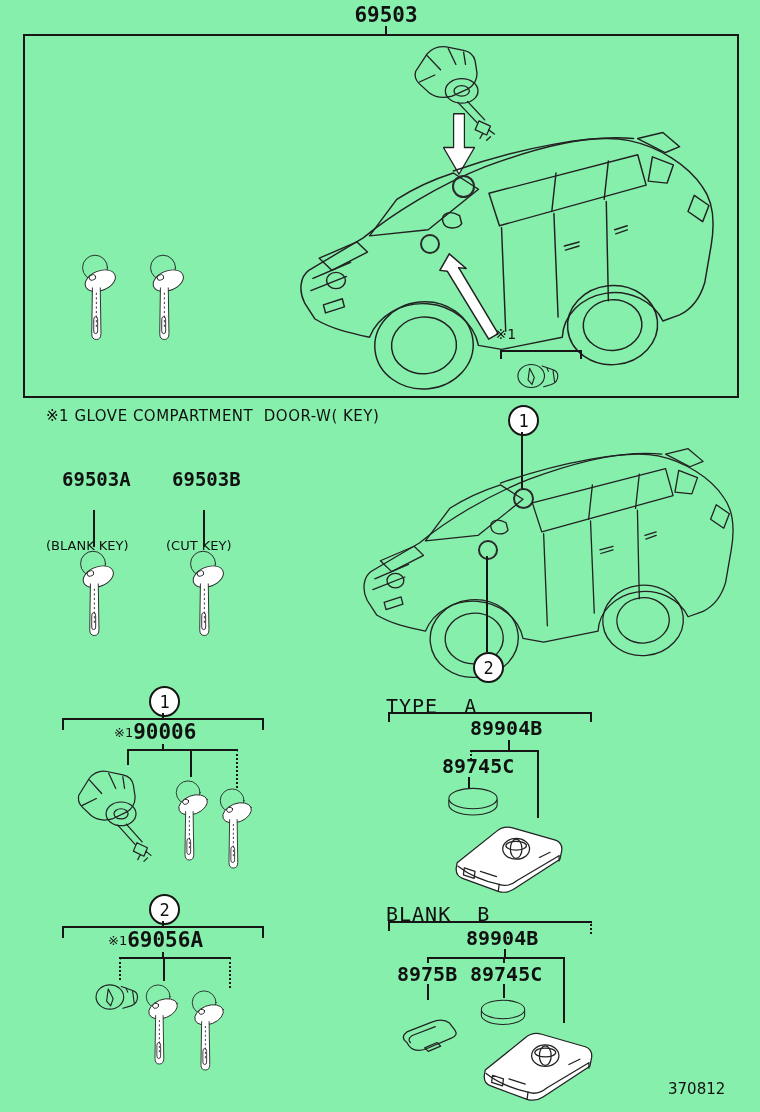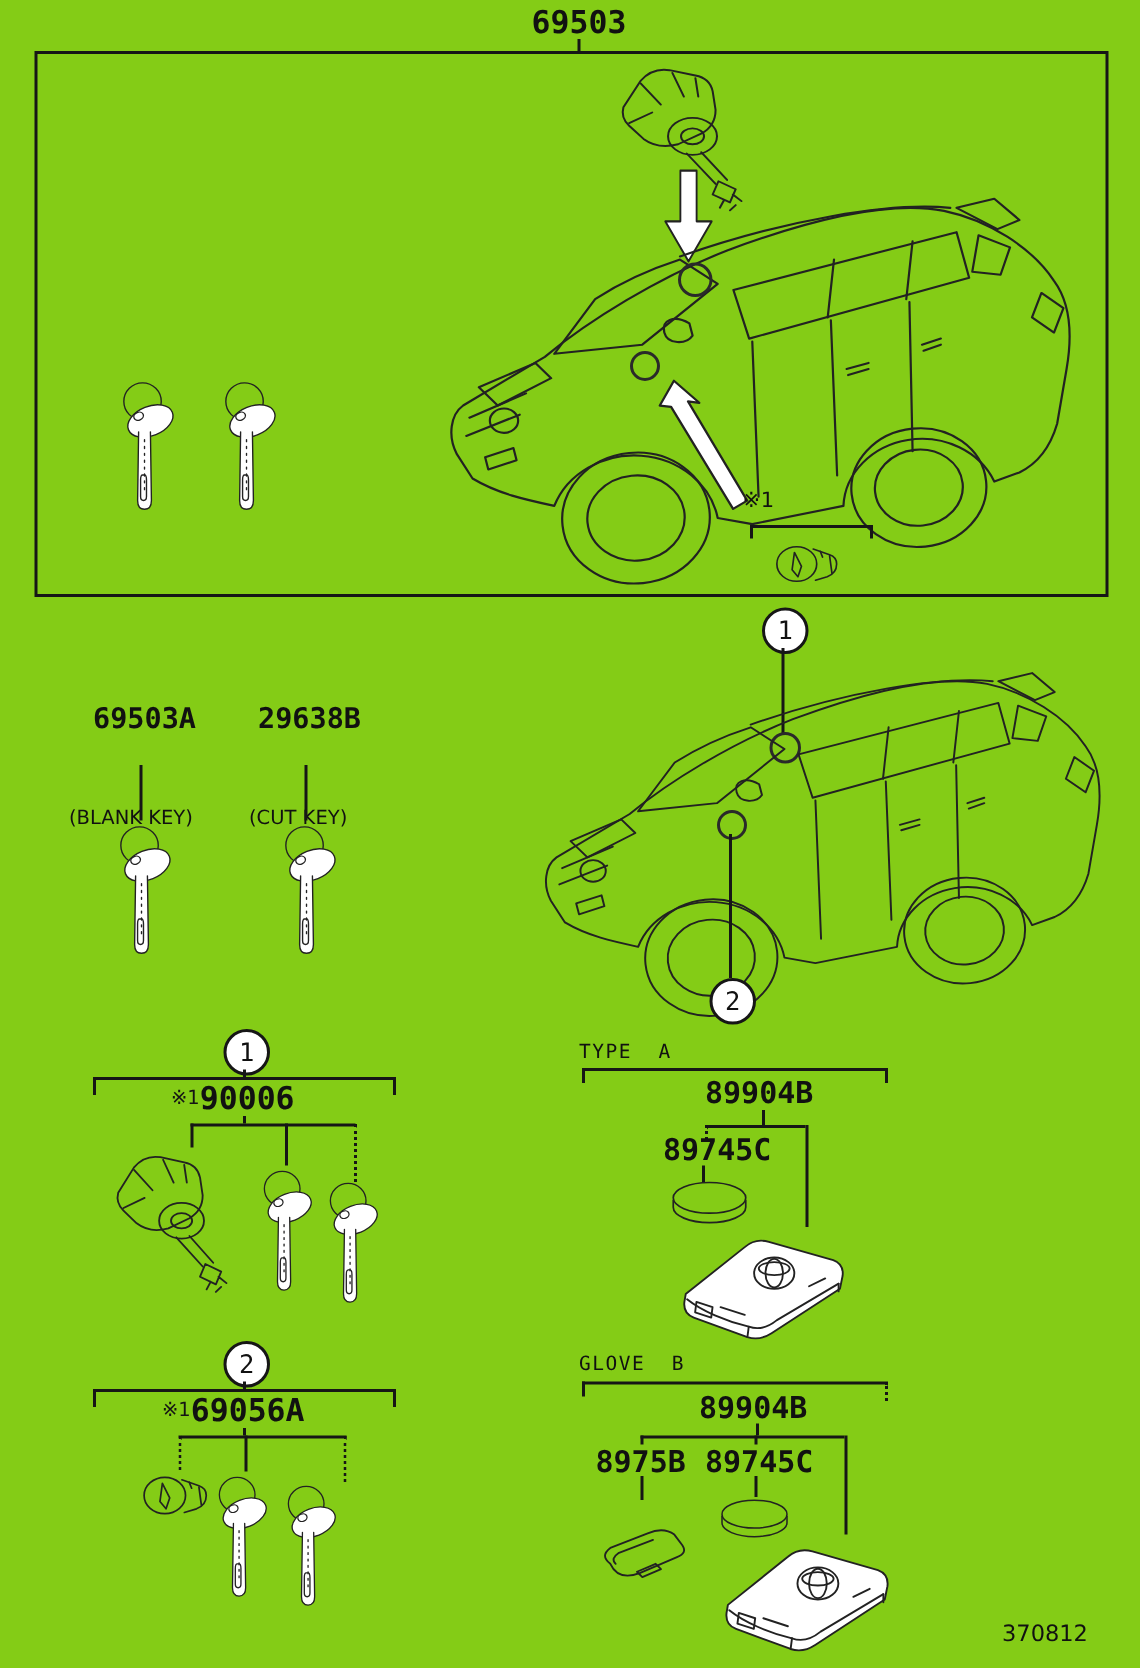--- a/index.html
+++ b/index.html
@@ -1,22 +1,22 @@
 <!DOCTYPE html>
 <html><head>
 <meta charset="utf-8">
 <style>
   html,body{margin:0;padding:0;background:#fff;}
-  .page{position:relative;width:760px;height:1112px;background:#84cc16;color:#141414;
+  .page{position:relative;width:760px;height:1112px;background:#86efac;color:#141414;
         font-family:"Liberation Sans",sans-serif;overflow:hidden;}
   .abs{position:absolute;}
   .pn{font-family:"DejaVu Sans Mono",monospace;font-weight:700;color:#111;white-space:pre;}
   .cap{font-family:"DejaVu Sans",sans-serif;font-size:13px;color:#111;white-space:pre;margin-top:48px;}
   .note{font-family:"DejaVu Sans",sans-serif;font-size:15px;color:#111;letter-spacing:.5px;white-space:pre;}
-  .typelbl{font-family:"DejaVu Sans Mono",monospace;font-size:13px;color:#111;letter-spacing:1px;white-space:pre;}
+  .typelbl{font-family:"DejaVu Sans Mono",monospace;font-size:20px;color:#111;letter-spacing:1px;white-space:pre;}
   .hl{position:absolute;border-top:2px solid #161616;}
   .vl{position:absolute;border-left:2px solid #161616;}
   .dot{border-left-style:dotted;border-top-style:dotted;}
   .mainbox{position:absolute;border:2px solid #161616;background:transparent;}
   .callout{position:absolute;width:27px;height:27px;border:2px solid #161616;border-radius:50%;
            display:flex;align-items:center;justify-content:center;
            font-family:"DejaVu Sans Mono",monospace;font-size:17px;color:#111;background:#fff;}
   .anchor{position:absolute;border:2px solid #2a2a2a;border-radius:50%;background:transparent;}
   .lblrow{position:absolute;display:flex;align-items:flex-start;}
   .ref{font-family:"DejaVu Sans",sans-serif;font-size:13px;padding-top:5px;white-space:pre;}
@@ -141,24 +141,25 @@
     </svg>
 
   <div class="abs note" style="left:495px;top:326px;font-size:14px;">※1</div>
   <div class="hl" style="left:500px;top:350px;width:82px;"></div>
   <div class="vl" style="left:500px;top:350px;height:9px;"></div>
   <div class="vl" style="left:580px;top:350px;height:9px;"></div>
   <svg class="art" style="left:514px;top:356px;" width="50" height="40" viewBox="0 0 64 52" preserveAspectRatio="none">
       <use href="#glovelock"></use>
     </svg>
 
+  <div class="abs note" style="left:46px;top:407px;">※1 GLOVE COMPARTMENT  DOOR-W( KEY)</div>
 
   <div class="abs pn" style="left:62px;top:468px;font-size:19px;">69503A</div>
   <div class="abs cap" style="left:46px;top:490px;">(BLANK KEY)</div>
-  <div class="abs pn" style="left:172px;top:468px;font-size:19px;">29638B</div>
+  <div class="abs pn" style="left:172px;top:468px;font-size:19px;">69503B</div>
   <div class="abs cap" style="left:166px;top:490px;text-align:right;">(CUT KEY)</div>
   <div class="vl" style="left:93px;top:510px;height:37px;"></div>
   <div class="vl" style="left:203px;top:510px;height:37px;"></div>
   <svg class="art" style="left:74px;top:546px;" width="42" height="98" viewBox="0 0 64 150" preserveAspectRatio="none">
       <use href="#keysym"></use>
     </svg>
   <svg class="art" style="left:184px;top:546px;" width="42" height="98" viewBox="0 0 64 150" preserveAspectRatio="none">
       <use href="#keysym"></use>
     </svg>
 
@@ -233,21 +234,21 @@
   <svg class="art" style="left:92px;top:976px;" width="52" height="42" viewBox="0 0 64 52" preserveAspectRatio="none">
       <use href="#glovelock"></use>
     </svg>
   <svg class="art" style="left:140px;top:980px;" width="40" height="92" viewBox="0 0 64 150" preserveAspectRatio="none">
       <use href="#keysym"></use>
     </svg>
   <svg class="art" style="left:186px;top:986px;" width="40" height="92" viewBox="0 0 64 150" preserveAspectRatio="none">
       <use href="#keysym"></use>
     </svg>
 
-  <div class="abs typelbl" style="left:386px;top:902px;">GLOVE  B</div>
+  <div class="abs typelbl" style="left:386px;top:902px;">BLANK  B</div>
   <div class="hl" style="left:388px;top:921px;width:204px;"></div>
   <div class="vl" style="left:388px;top:921px;height:10px;"></div>
   <div class="vl dot" style="left:590px;top:921px;height:10px;"></div>
   <div class="abs pn" style="left:466px;top:926px;font-size:20px;">89904B</div>
   <div class="vl" style="left:504px;top:949px;height:8px;"></div>
   <div class="hl" style="left:427px;top:957px;width:136px;"></div>
   <div class="vl" style="left:427px;top:957px;height:6px;"></div>
   <div class="vl" style="left:503px;top:957px;height:6px;"></div>
   <div class="vl" style="left:563px;top:957px;height:66px;"></div>
   <div class="abs pn" style="left:397px;top:962px;font-size:20px;">8975B</div>

